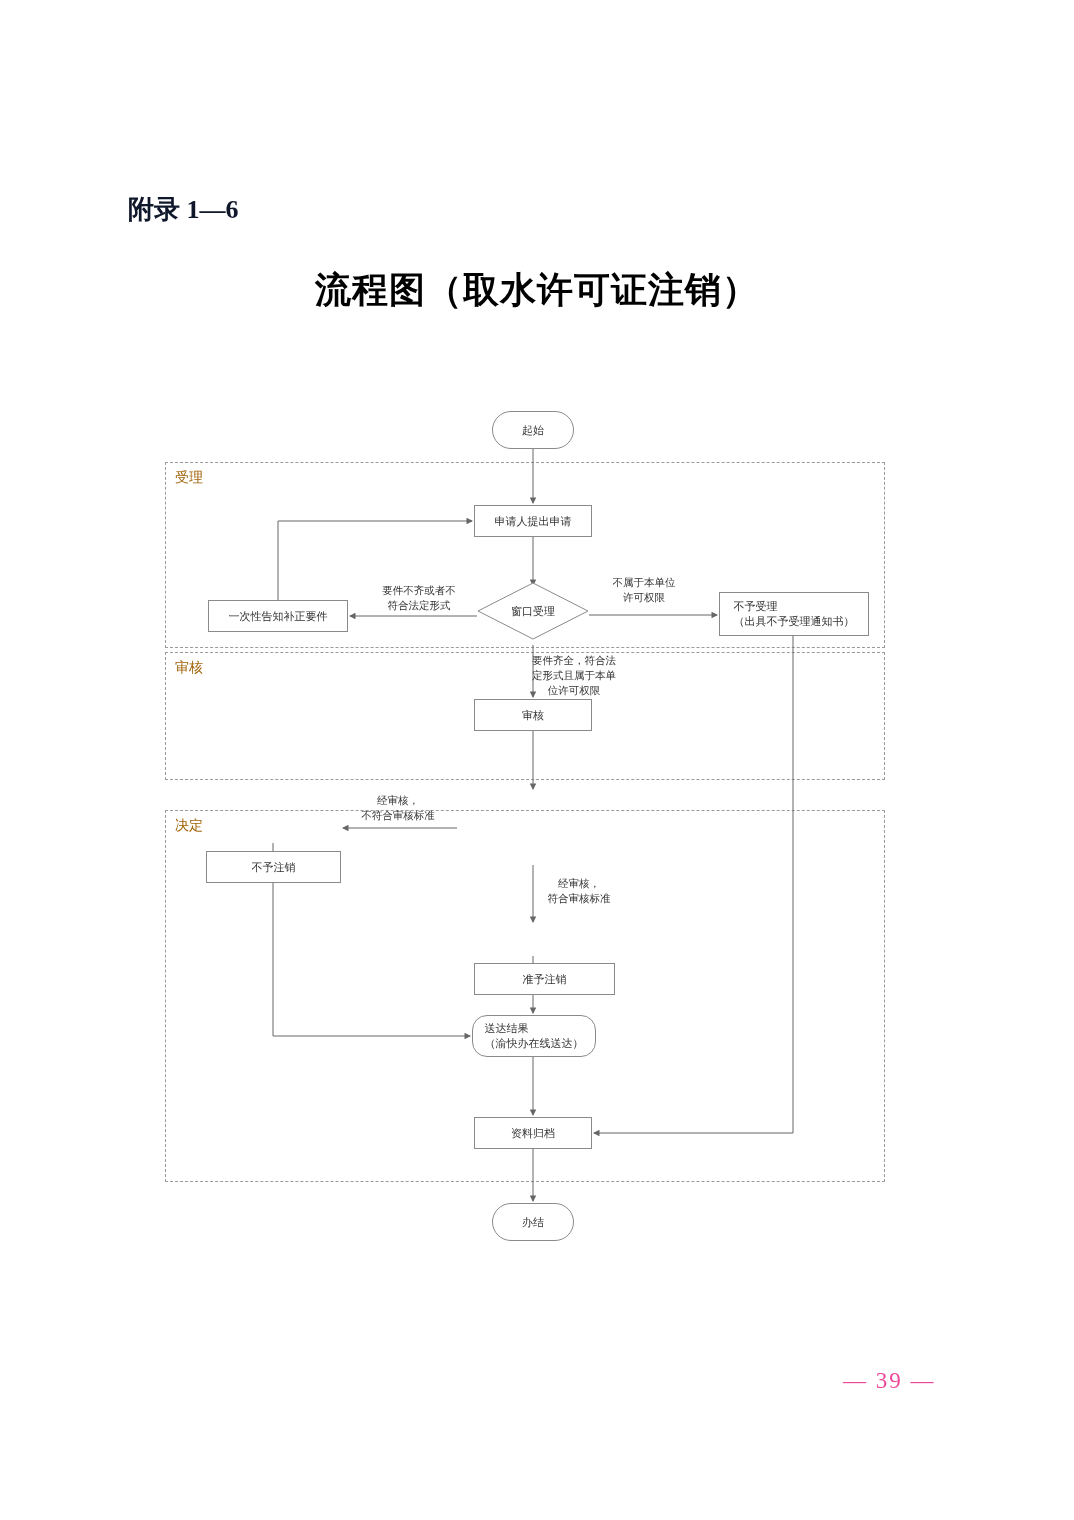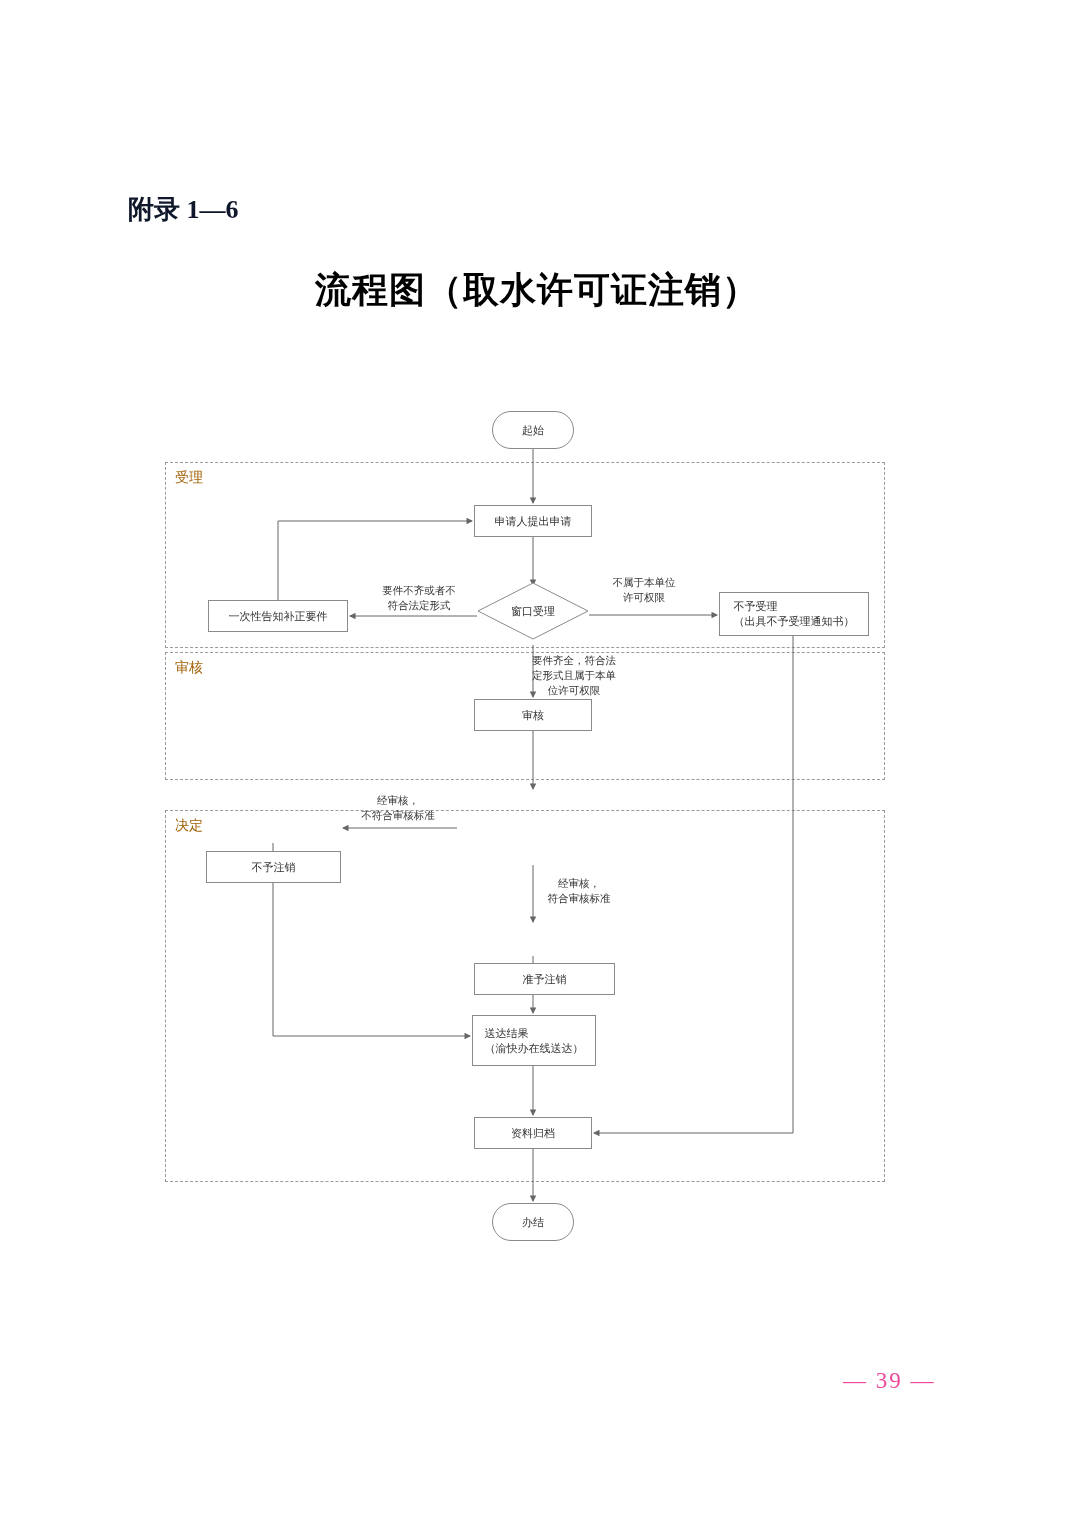--- a/index.html
+++ b/index.html
@@ -110,21 +110,21 @@
   <div class="node" style="left:719px;top:592px;width:150px;height:44px;">不予受理
 （出具不予受理通知书）</div>
 
   <div class="node" style="left:474px;top:699px;width:118px;height:32px;">审核</div>
 
 
   <div class="node" style="left:206px;top:851px;width:135px;height:32px;">不予注销</div>
 
   <div class="node" style="left:474px;top:924px;width:141px;height:32px;margin-top:39px;">准予注销</div>
 
-  <div class="node" style="left:472px;top:1015px;width:124px;height:51px;">送达结果
+  <div class="node" style="left:472px;top:1015px;width:124px;height:42px;border-radius:15px;">送达结果
 （渝快办在线送达）</div>
 
   <div class="node" style="left:474px;top:1117px;width:118px;height:32px;">资料归档</div>
 
   <div class="node pill" style="left:492px;top:1203px;width:82px;height:38px;">办结</div>
 
   <div class="edge-label" style="left:358px;top:583px;width:122px;">要件不齐或者不
 符合法定形式</div>
   <div class="edge-label" style="left:593px;top:575px;width:102px;">不属于本单位
 许可权限</div>

